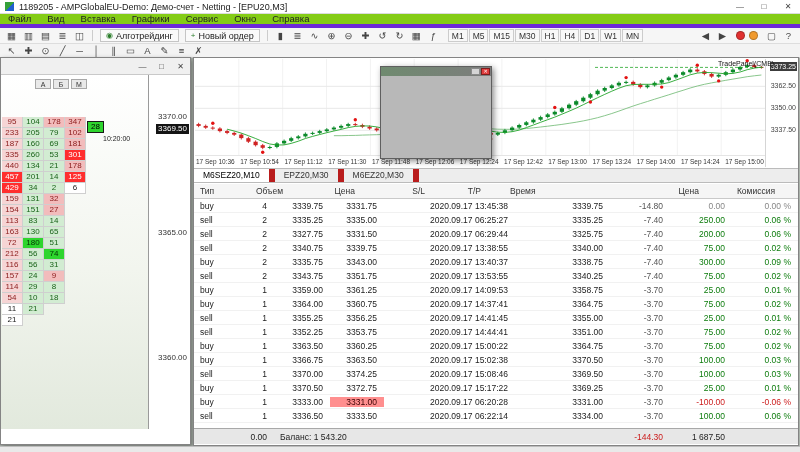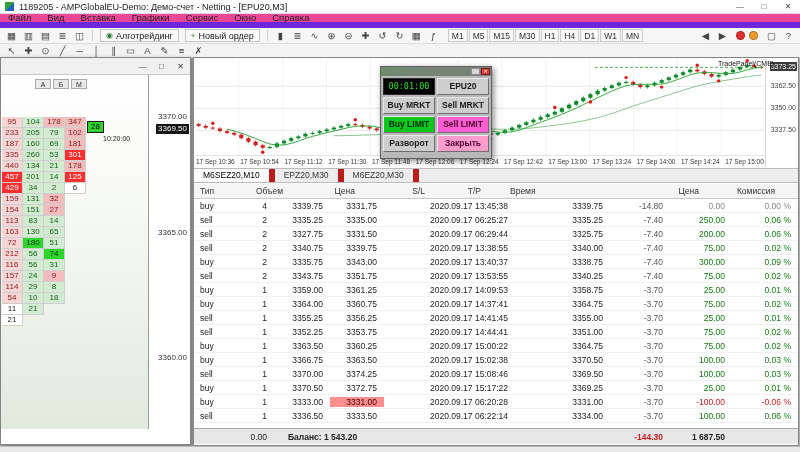--- a/index.html
+++ b/index.html
@@ -6,21 +6,21 @@
 html,body{width:800px;height:452px;overflow:hidden;}
 #app{position:relative;width:800px;height:452px;background:#aab2aa;font-size:10px;color:#222;}
 
 
 .titlebar{position:absolute;left:0;top:0;width:800px;height:14px;background:#fff;border-bottom:1px solid #dcdcdc;display:flex;align-items:center;}
 .app-icon{width:9px;height:9px;margin:0 5px;background:linear-gradient(135deg,#35a03a 50%,#2060d0 50%);}
 .title-text{font-size:9px;color:#222;flex:1;white-space:nowrap;overflow:hidden;}
 .win-btn{width:24px;height:13px;text-align:center;font-size:8px;line-height:13px;color:#444;}
 
 
-.menubar{position:absolute;left:0;top:14px;width:800px;height:14px;background:#ec4899;border-bottom:6px solid #6d28d9;display:flex;align-items:center;}
+.menubar{position:absolute;left:0;top:14px;width:800px;height:14px;background:#84cc16;border-bottom:4px solid #6d28d9;display:flex;align-items:center;}
 .menu-item{padding:0 8px;font-size:9.5px;line-height:14px;color:#222;}
 
 
 .toolbar1{position:absolute;left:0;top:28px;width:800px;height:16px;background:#f6f6f6;border-bottom:1px solid #ddd;display:flex;align-items:center;padding:0 3px;}
 .toolbar2{position:absolute;left:0;top:44px;width:800px;height:14px;background:#f3f3f3;border-bottom:1px solid #ccc;display:flex;align-items:center;padding:0 3px;}
 .tbtn{min-width:15px;height:13px;font-size:9.5px;line-height:12px;text-align:center;color:#444;margin:0 1px;border:1px solid transparent;}
 .tsep{width:1px;height:11px;background:#ccc;margin:0 4px;}
 .labeled-btn{display:flex;align-items:center;gap:3px;border:1px solid #c5c5c5;background:#fafafa;height:13px;padding:0 5px;font-size:9px;color:#222;margin:0 3px;}
 .labeled-btn .mini-ic{font-size:8px;color:#2a7d2a;}
 .tf-box{display:flex;margin-left:6px;}
@@ -72,21 +72,21 @@
 .trow.thead{background:#f5f5f5;border-bottom:1px solid #c9c9c9;height:15px;color:#333;gap:16px;}
 .tcell{overflow:hidden;white-space:nowrap;}
 .c-l{padding-left:6px;text-align:left;}
 .c-r{padding-right:7px;text-align:right;}
 .pos{color:#0d7c0d;}
 .neg{color:#cc1a1a;}
 .zero{color:#888;}
 .comm{color:#555;}
 .hl-red{background:#ff8f8f;color:#3a0000;}
 .tsummary{position:absolute;left:0;bottom:1px;width:604px;background:#e7e7e7;border-top:1px solid #a8a8a8;border-bottom:none;height:16px;font-size:8.5px;}
-.bold{font-weight:bold;margin-left:8px;}
+.bold{font-weight:normal;}
 
 
 .tpanel{position:absolute;left:380px;top:66px;width:112px;height:93px;background:#b8b8b8;border:1px solid #5f5f5f;box-shadow:2px 2px 6px rgba(0,0,0,.45);z-index:5;}
 .tp-title{height:9px;background:linear-gradient(90deg,#6f8a6f,#7d7d7d);display:flex;justify-content:flex-end;align-items:center;gap:1px;padding-right:1px;}
 .tp-min{width:9px;height:7px;background:#d5d5d5;border:1px solid #8a8a8a;}
 .tp-close{width:9px;height:7px;background:#e03c3c;border:1px solid #7c1d1d;color:#fff;font-size:5px;line-height:5px;text-align:center;}
 .tp-grid{display:grid;grid-template-columns:1fr 1fr;gap:2px;padding:2px;}
 .tp-cell{height:17px;font-size:8.5px;font-weight:bold;text-align:center;line-height:15px;border:1px solid;border-color:#e9e9e9 #6e6e6e #6e6e6e #e9e9e9;background:#cdcdcd;color:#1c1c1c;overflow:hidden;}
 .tp-timer{background:#000;color:#27e427;font-family:"DejaVu Sans Mono",monospace;font-weight:normal;border-color:#2a2a2a;}
 .tp-buy-limit{background:#0cc61e;color:#032903;}
@@ -764,26 +764,16 @@
         <div class="tcell c-r bold neg" style="grid-column: 8;">-144.30</div>
         <div class="tcell c-r bold" style="grid-column: 9;">1 687.50</div>
       </div>
   </div>
 
   <div class="tpanel">
     <div class="tp-title">
       <div class="tp-min"></div>
       <div class="tp-close">✕</div>
     </div>
-    <div class="tp-grid">
-      <div class="tp-cell tp-timer">00:01:00</div>
-      <div class="tp-cell">EPU20</div>
-      <div class="tp-cell">Buy MRKT</div>
-      <div class="tp-cell">Sell MRKT</div>
-      <div class="tp-cell tp-buy-limit">Buy LIMIT</div>
-      <div class="tp-cell tp-sell-limit">Sell LIMIT</div>
-      <div class="tp-cell">Разворот</div>
-      <div class="tp-cell tp-closebtn">Закрыть</div>
-    </div>
   </div>
 
   <div class="statusbar"></div>
 </div>
 
 </body></html>

